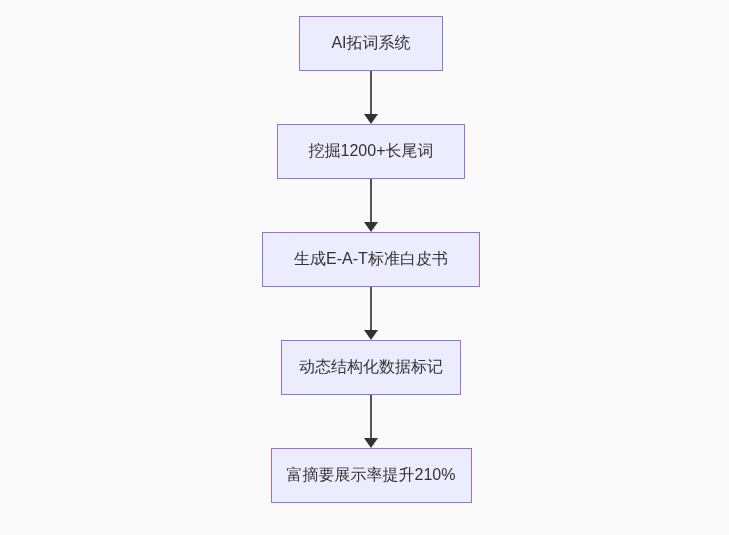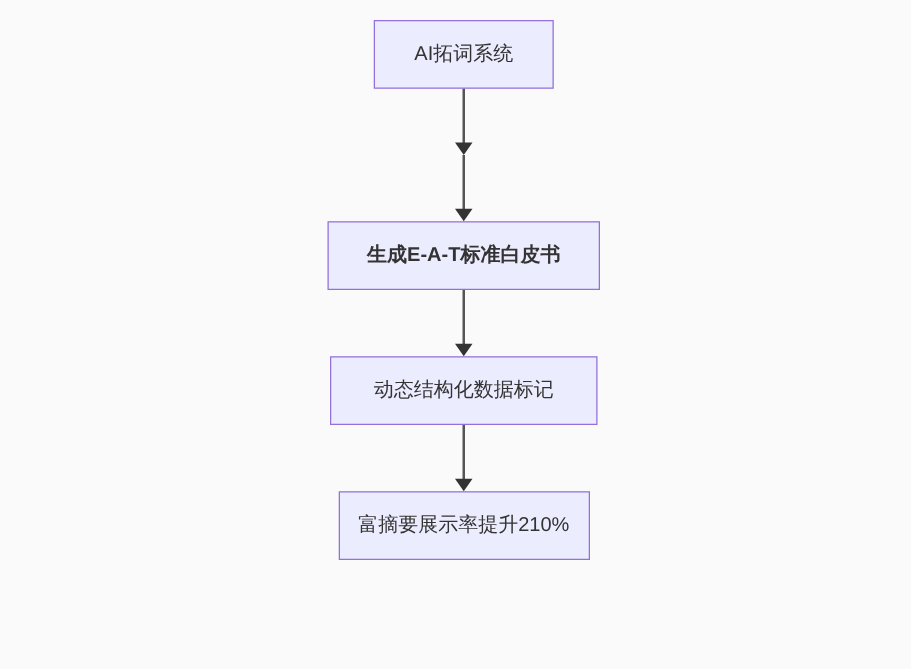--- a/index.html
+++ b/index.html
@@ -31,22 +31,22 @@
     justify-content: center;
     background: var(--node-fill, #ECECFF);
     border: 1px solid var(--node-border, #9370DB);
     color: #333333;
     font-size: 16px;
     white-space: nowrap;
     padding: 0 10px;
   }
   .node-1 { width: 144px; }
   .node-2 { width: 188px; }
-  .node-3 { width: 218px; font-weight: bold; }
-  .node-4 { width: 214px; }
+  .node-3 { width: 218px; }
+  .node-4 { width: 180px; }
   .node-5 { width: 201px; }
   .arrow {
     position: relative;
     width: 14px;
     height: 53px;
     flex: 0 0 auto;
   }
   .arrow-line {
     position: absolute;
     left: 50%;
@@ -75,20 +75,23 @@
 
   <div class="node node-1">
     <span class="node-label">AI拓词系统</span>
   </div>
 
   <div class="arrow">
     <span class="arrow-line"></span>
     <span class="arrow-head"></span>
   </div>
 
+  <div class="node node-2">
+    <span class="node-label">挖掘1200+长尾词</span>
+  </div>
 
   <div class="arrow">
     <span class="arrow-line"></span>
     <span class="arrow-head"></span>
   </div>
 
   <div class="node node-3">
     <span class="node-label">生成E-A-T标准白皮书</span>
   </div>
 

